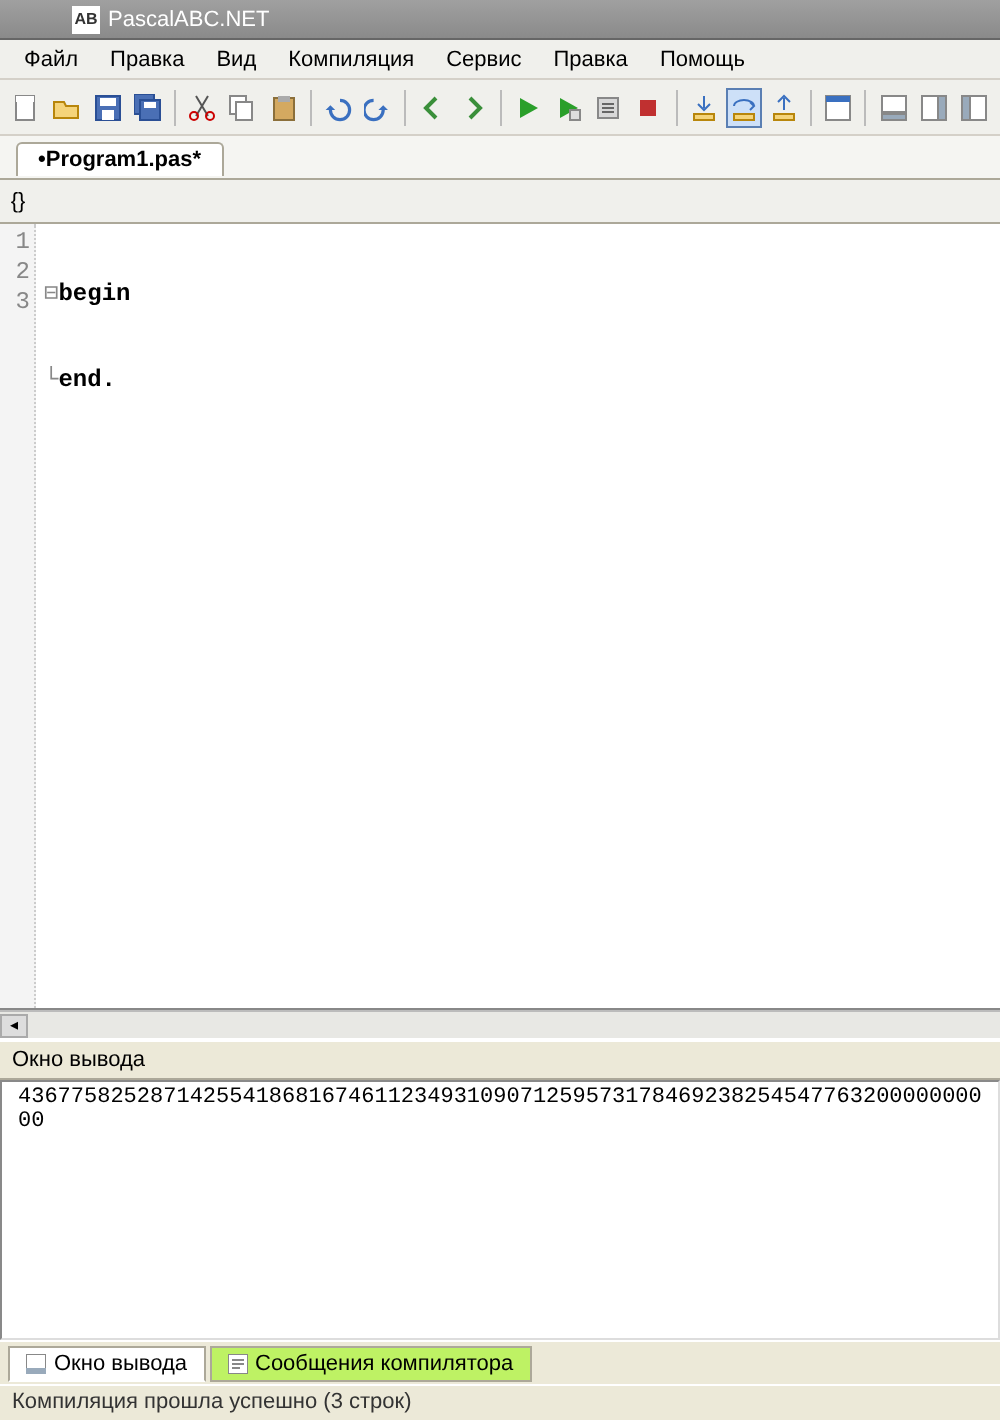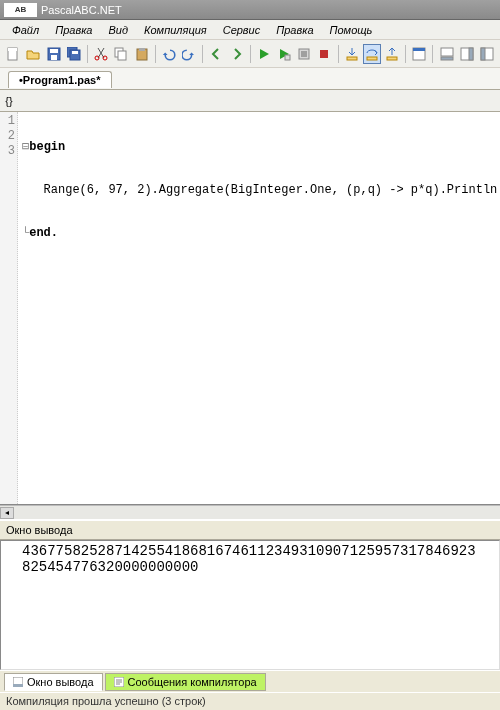--- a/index.html
+++ b/index.html
@@ -17,38 +17,37 @@
     height: 20px;
     background: linear-gradient(to bottom, #a0a0a0, #8a8a8a);
     color: #fff;
     display: flex;
     align-items: center;
     padding: 0 4px;
     font-size: 11px;
     border-bottom: 1px solid #666;
   }
   .titlebar-icon {
-    width: 33px; height: 14px;
+    width: 14px; height: 14px;
     background: #fff;
     margin-right: 4px;
     display:flex;align-items:center;justify-content:center;
-    font-size:8px;font-weight:bold;color:#333;
+    font-size:8px;font-weight:bold;color:#333;margin-left:32px;
   }
   .menubar {
     height: 20px;
     background: #f0f0ec;
     display: flex;
     align-items: center;
     padding: 0 4px;
     border-bottom: 1px solid #d4d0c8;
   }
   .menu-item {
     padding: 2px 8px;
     cursor: default;
-    font-style: italic;
   }
   .toolbar {
     height: 28px;
     background: #f0f0ec;
     display: flex;
     align-items: center;
     padding: 2px 4px;
     border-bottom: 1px solid #d4d0c8;
     gap: 2px;
   }
@@ -144,22 +143,22 @@
     padding: 3px 6px;
     font-size: 11px;
     border-top: 2px solid #fff;
     border-bottom:1px solid #aca899;
   }
   .output-area {
     height: 130px;
     background: #fff;
     border: 1px inset #ddd;
     font-family: "Courier New", monospace;
-    font-size: 14px;
-    padding: 2px 21px;
+    font-size: 11px;
+    padding: 2px 8px;
     overflow: hidden;
     word-break: break-all;
   }
   .bottom-tabs {
     height: 22px;
     background: #ece9d8;
     display:flex;align-items:center;
     padding-left:4px;
     border-top:1px solid #fff;
   }
@@ -348,21 +347,20 @@
 </div>
 
 <div class="editor-wrap">
   <div class="gutter">
     <div>1</div>
     <div>2</div>
     <div>3</div>
   </div>
   <div class="code-area">
     <div class="code-line"><span class="fold">⊟</span><span class="kw">begin</span></div>
-    <div class="code-line">   Range(6, 97, 2).Aggregate(BigInteger.One, (p,q) -&gt; p*q).Println</div>
     <div class="code-line"><span class="fold">└</span><span class="kw">end.</span></div>
   </div>
 </div>
 <div class="hscroll">
   <div class="arrow">◂</div>
 </div>
 
 <div class="output-title">Окно вывода</div>
 <div class="output-area">
   <span>436775825287142554186816746112349310907125957317846923825454776320000000000</span>

